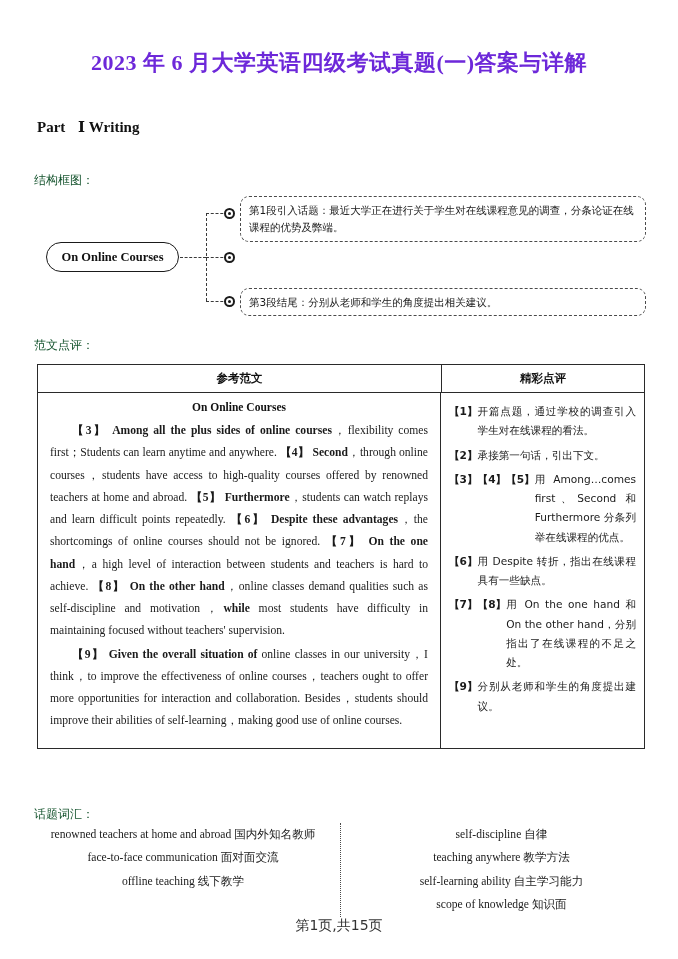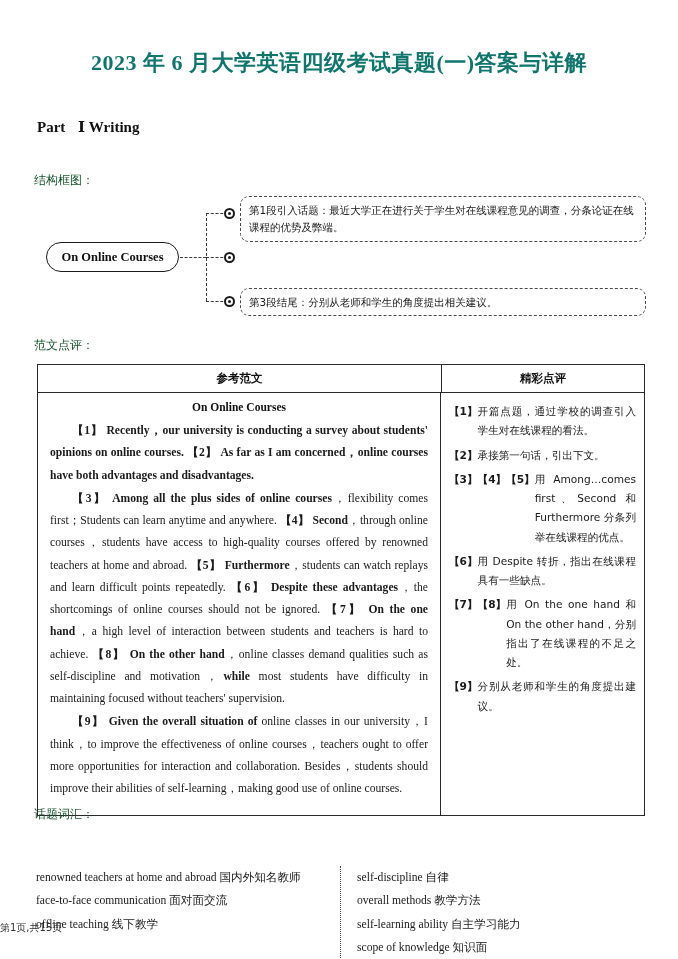--- a/index.html
+++ b/index.html
@@ -26,21 +26,21 @@
   .doc-title {
     position: absolute;
     top: 48px;
     left: 0;
     width: 678px;
     text-align: center;
     font-family: "Liberation Serif", "DejaVu Serif", serif;
     font-weight: bold;
     font-size: 22px;
     letter-spacing: 0.5px;
-    color: #0f766e;
+    color: #6d28d9;
   }
 
   
   .part-row {
     position: absolute;
     top: 118px;
     left: 37px;
     width: 600px;
     font-weight: bold;
     font-size: 15px;
@@ -237,24 +237,25 @@
     line-height: 1.82;
     margin-bottom: 5px;
     color: #1a1a1a;
   }
   .cmt-num { white-space: nowrap; font-weight: bold; }
   .cmt-txt { flex: 1; text-align: justify; }
 
   
   .vocab {
     position: absolute;
-    top: 866px;
+    top: 823px;
     left: 36px;
     width: 610px;
     display: flex;
+    text-align: center;
   }
   .vocab-col {
     width: 305px;
     box-sizing: border-box;
   }
   .vocab-col.left { padding-right: 10px; border-right: 1.4px dotted #4a4a4a; }
   .vocab-col.right { padding-left: 16px; }
   .vocab-item {
     font-family: "Liberation Serif", "DejaVu Serif", serif;
     font-size: 11.6px;
@@ -262,22 +263,23 @@
     color: #1a1a1a;
     white-space: nowrap;
   }
 
   
   .footer {
     position: absolute;
     bottom: 24px;
     left: 0;
     width: 678px;
+    text-align: center;
     font-family: "DejaVu Sans", "Liberation Sans", sans-serif;
-    font-size: 10px;
+    font-size: 14px;
     color: #333;
   }
 </style>
 </head>
 <body>
 
 <div class="page">
 
   <div class="doc-title">2023 年 6 月大学英语四级考试真题(一)答案与详解</div>
 
@@ -307,21 +309,20 @@
 
   <div class="tbl">
     <div class="tbl-head">
       <div class="th th-left">参考范文</div>
       <div class="th th-right">精彩点评</div>
     </div>
     <div class="tbl-body">
       <div class="col-essay">
         <div class="essay-title">On Online Courses</div>
         <div id="essay-paragraphs">
-            <div class="para"><b>【1】 </b><b>Recently，our university is conducting a survey about students' opinions on online courses. </b><b>【2】 </b><b>As far as I am concerned，online courses have both advantages and disadvantages.</b></div>
             <div class="para"><b>【3】 </b><b>Among all the plus sides of online courses</b><span>，flexibility comes first；Students can learn anytime and anywhere. </span><b>【4】 </b><b>Second</b><span>，through online courses，students have access to high-quality courses offered by renowned teachers at home and abroad. </span><b>【5】 </b><b>Furthermore</b><span>，students can watch replays and learn difficult points repeatedly. </span><b>【6】 </b><b>Despite these advantages</b><span>，the shortcomings of online courses should not be ignored. </span><b>【7】 </b><b>On the one hand</b><span>，a high level of interaction between students and teachers is hard to achieve. </span><b>【8】 </b><b>On the other hand</b><span>，online classes demand qualities such as self-discipline and motivation，</span><b>while</b><span> most students have difficulty in maintaining focused without teachers' supervision.</span></div>
             <div class="para"><b>【9】 </b><b>Given the overall situation of</b><span> online classes in our university，I think，to improve the effectiveness of online courses，teachers ought to offer more opportunities for interaction and collaboration. Besides，students should improve their abilities of self-learning，making good use of online courses.</span></div>
           </div>
       </div>
       <div class="col-comment" id="comment-list">
           <div class="cmt">
             <span class="cmt-num">【1】</span>
             <span class="cmt-txt">开篇点题，通过学校的调查引入学生对在线课程的看法。</span>
           </div>
           <div class="cmt">
@@ -350,21 +351,21 @@
 
   <div class="cn-heading" id="vocab-label">话题词汇：</div>
   <div class="vocab">
     <div class="vocab-col left" id="vocab-left">
         <div class="vocab-item">renowned teachers at home and abroad 国内外知名教师</div>
         <div class="vocab-item">face-to-face communication 面对面交流</div>
         <div class="vocab-item">offline teaching 线下教学</div>
       </div>
     <div class="vocab-col right" id="vocab-right">
         <div class="vocab-item">self-discipline 自律</div>
-        <div class="vocab-item">overall methods 教学方法</div>
+        <div class="vocab-item">teaching anywhere 教学方法</div>
         <div class="vocab-item">self-learning ability 自主学习能力</div>
         <div class="vocab-item">scope of knowledge 知识面</div>
       </div>
   </div>
 
   <div class="footer">第1页,共15页</div>
 
 </div>
 
 </body></html>

